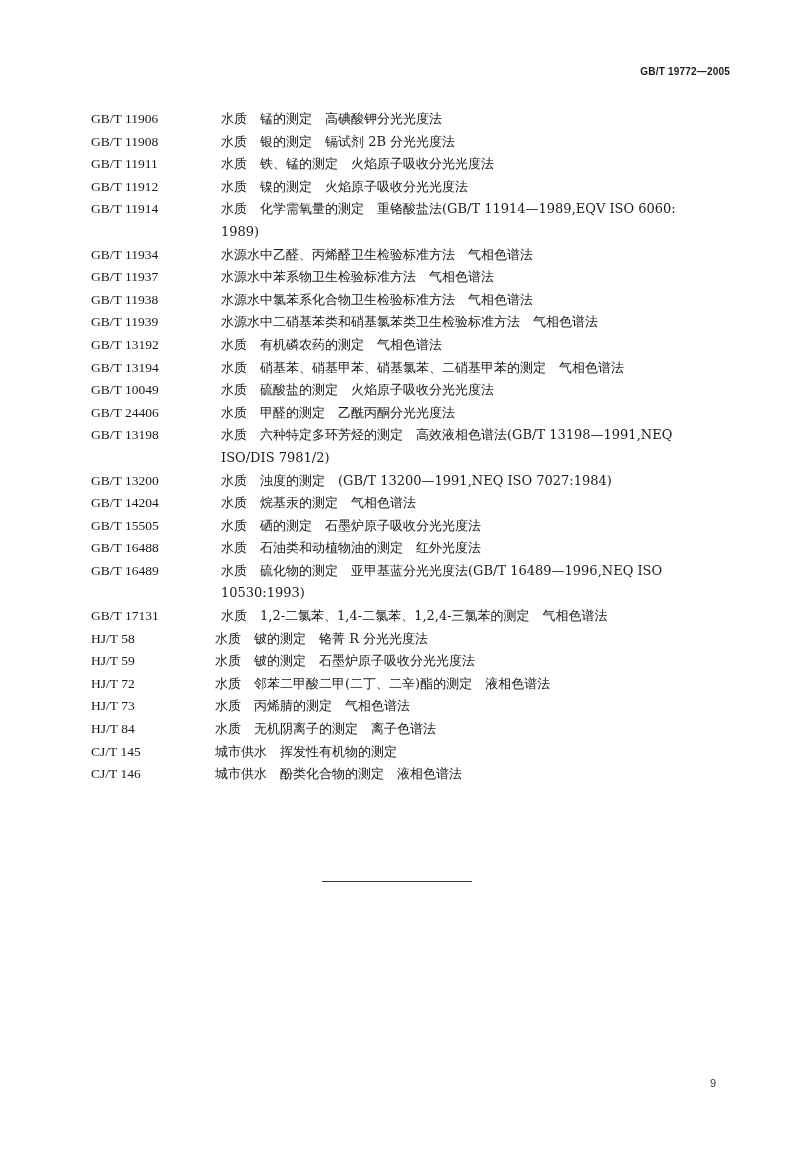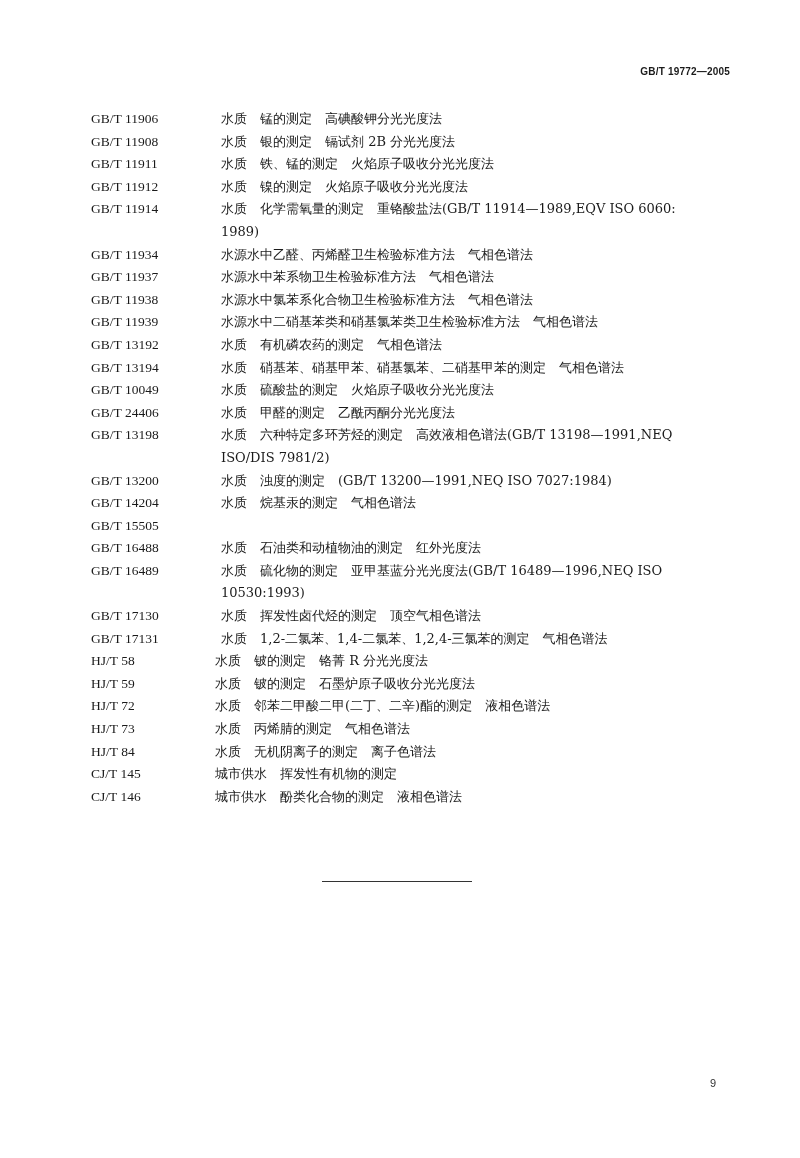--- a/index.html
+++ b/index.html
@@ -1,21 +1,21 @@
 <!DOCTYPE html>
 <html><head>
   <meta charset="utf-8">
   <style>
     html, body { margin:0; padding:0; background:#ffffff; }
     body { width:800px; height:1158px; position:relative; overflow:hidden; color:#1a1a1a;
            font-family:"DejaVu Serif","Liberation Serif",serif; }
     .header { position:absolute; top:66px; right:70px; font-family:"Liberation Sans","DejaVu Sans",sans-serif;
               font-weight:bold; font-size:10px; letter-spacing:0.2px; }
     .list { position:absolute; top:108px; left:91px; width:650px; }
-    .entry { display:flex; font-size:13px; line-height:22.6px; }
+    .entry { display:flex; font-size:13px; line-height:22.6px;justify-content:flex-end; }
     .code { width:130px; flex:0 0 130px; font-family:"Liberation Serif","DejaVu Serif",serif; font-size:13.5px; white-space:nowrap; }
     .code.short { width:124px; flex:0 0 124px; }
     .title { flex:1; white-space:pre-wrap; }
     .sep { position:absolute; top:881px; left:322px; width:150px; height:0; border-top:1.5px solid #333; }
     .pageno { position:absolute; top:1077px; left:710px; font-family:"Liberation Sans",sans-serif; font-size:11px; color:#333; }
   </style>
 </head>
 <body>
 
 <div class="header">GB/T 19772—2005</div>
@@ -82,33 +82,30 @@
   <div class="entry">
       <span class="code">GB/T 13200</span>
       <span class="title">水质　浊度的测定　(GB/T 13200—1991,NEQ ISO 7027:1984)</span>
     </div>
   <div class="entry">
       <span class="code">GB/T 14204</span>
       <span class="title">水质　烷基汞的测定　气相色谱法</span>
     </div>
   <div class="entry">
       <span class="code">GB/T 15505</span>
+      <span class="title">水质　硒的测定　石墨炉原子吸收分光光度法</span>
     </div>
   <div class="entry">
       <span class="code">GB/T 16488</span>
       <span class="title">水质　石油类和动植物油的测定　红外光度法</span>
     </div>
   <div class="entry">
       <span class="code">GB/T 16489</span>
       <span class="title">水质　硫化物的测定　亚甲基蓝分光光度法(GB/T 16489—1996,NEQ ISO
 10530:1993)</span>
-    </div>
-  <div class="entry">
-      <span class="code">GB/T 17130</span>
-      <span class="title">水质　挥发性卤代烃的测定　顶空气相色谱法</span>
     </div>
   <div class="entry">
       <span class="code">GB/T 17131</span>
       <span class="title">水质　1,2-二氯苯、1,4-二氯苯、1,2,4-三氯苯的测定　气相色谱法</span>
     </div>
   <div class="entry">
       <span class="code short">HJ/T 58</span>
       <span class="title">水质　铍的测定　铬菁 R 分光光度法</span>
     </div>
   <div class="entry">

